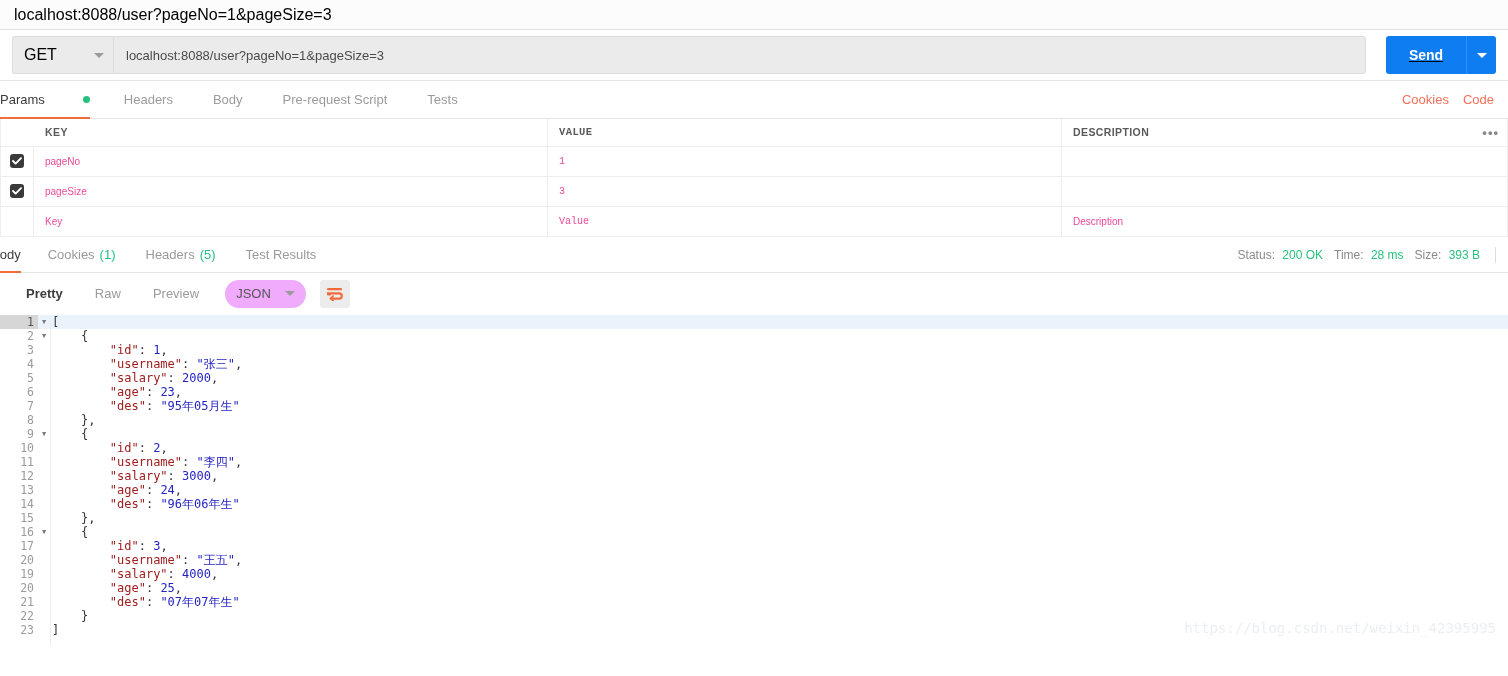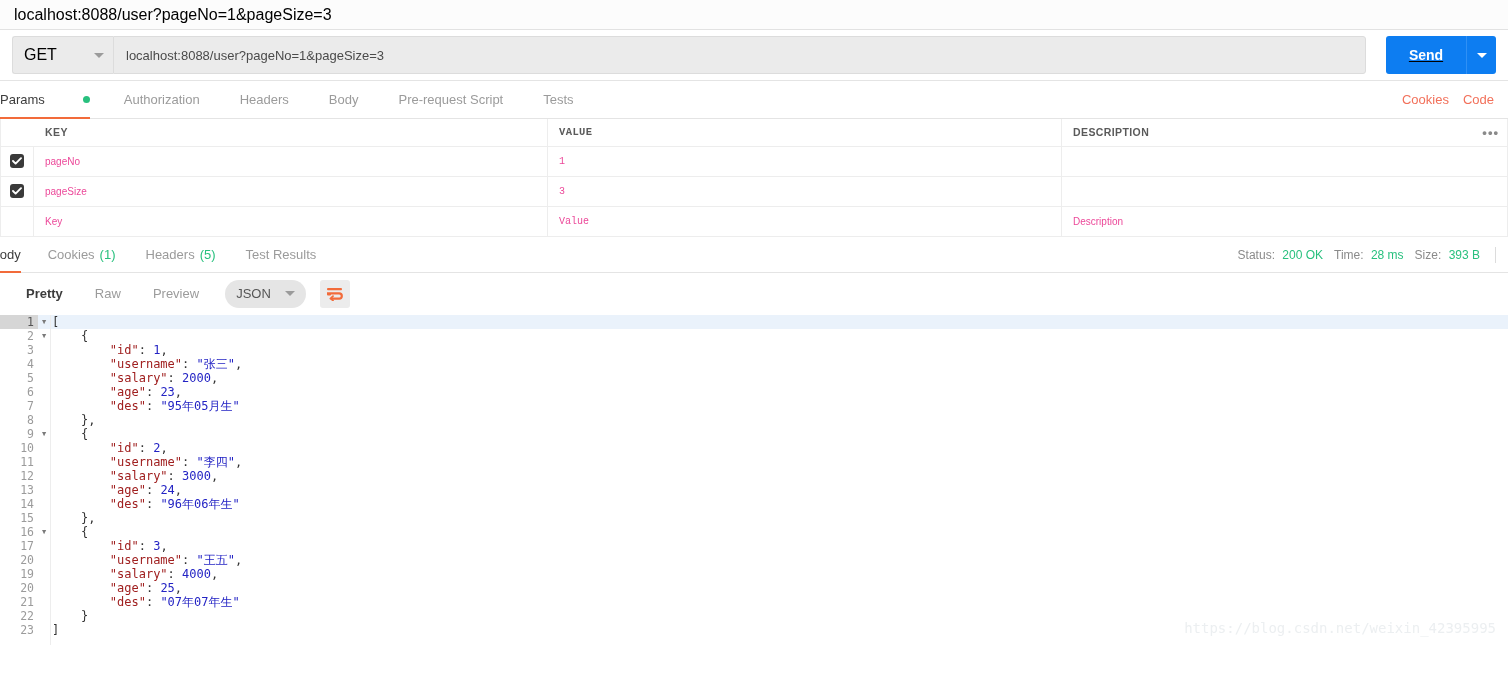--- a/index.html
+++ b/index.html
@@ -200,21 +200,21 @@
   }
   .fmt-tab {
     font-size: 13px; color: #9b9b9b;
     padding: 0 16px; height: 28px;
     display: flex; align-items: center;
     cursor: pointer;
   }
   .fmt-tab.active { color: #3c3c3c; font-weight: bold; }
   .fmt-select {
     display: flex; align-items: center; gap: 14px;
-    background: #e5e5e5; border-radius: 14px;
+    background: #f0abfc; border-radius: 14px;
     height: 28px; padding: 0 11px;
     font-size: 13px; color: #555;
     margin-left: 10px; cursor: pointer;
   }
   .wrap-btn {
     width: 30px; height: 28px;
     background: #ececec; border-radius: 3px;
     display: flex; align-items: center; justify-content: center;
     margin-left: 14px; cursor: pointer;
   }
@@ -283,23 +283,20 @@
     <div class="send-caret">
       <span class="caret-white"></span>
     </div>
   </div>
 </div>
 
 <div class="req-tabs">
   <div class="req-tab active">
     <span>Params</span>
     <span class="dot-green"></span>
-  </div>
-  <div class="req-tab">
-    <span>Authorization</span>
   </div>
   <div class="req-tab">
     <span>Headers</span>
   </div>
   <div class="req-tab">
     <span>Body</span>
   </div>
   <div class="req-tab">
     <span>Pre-request Script</span>
   </div>

